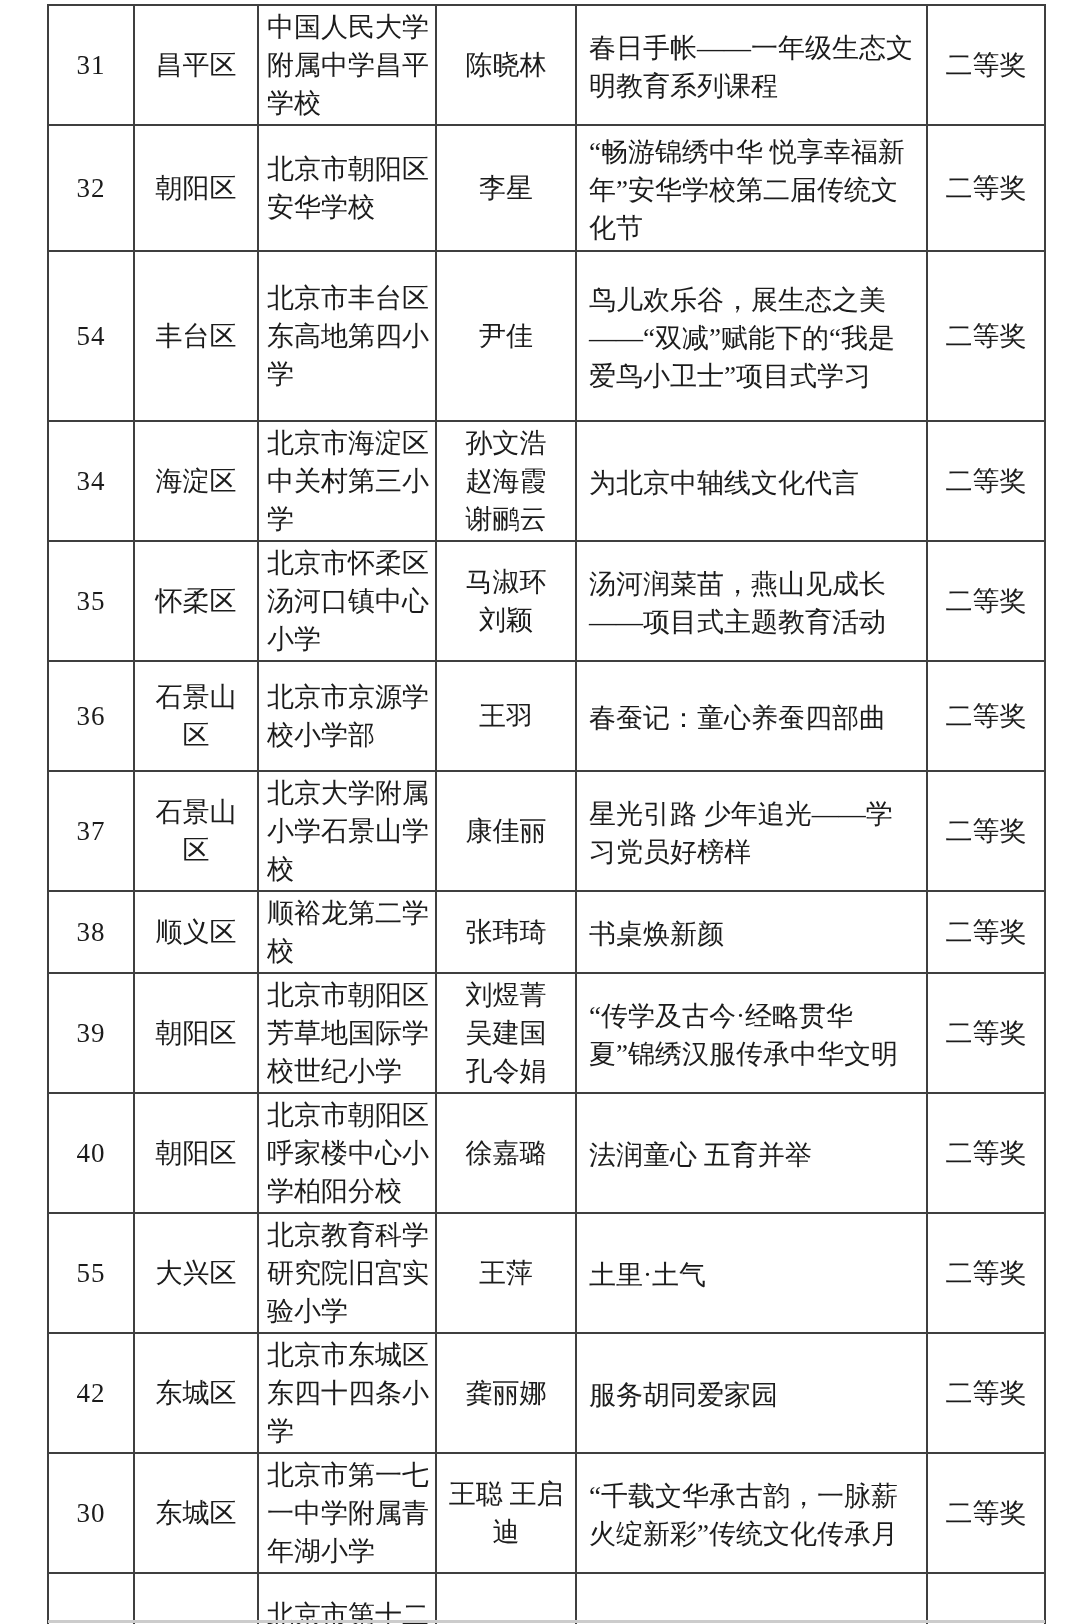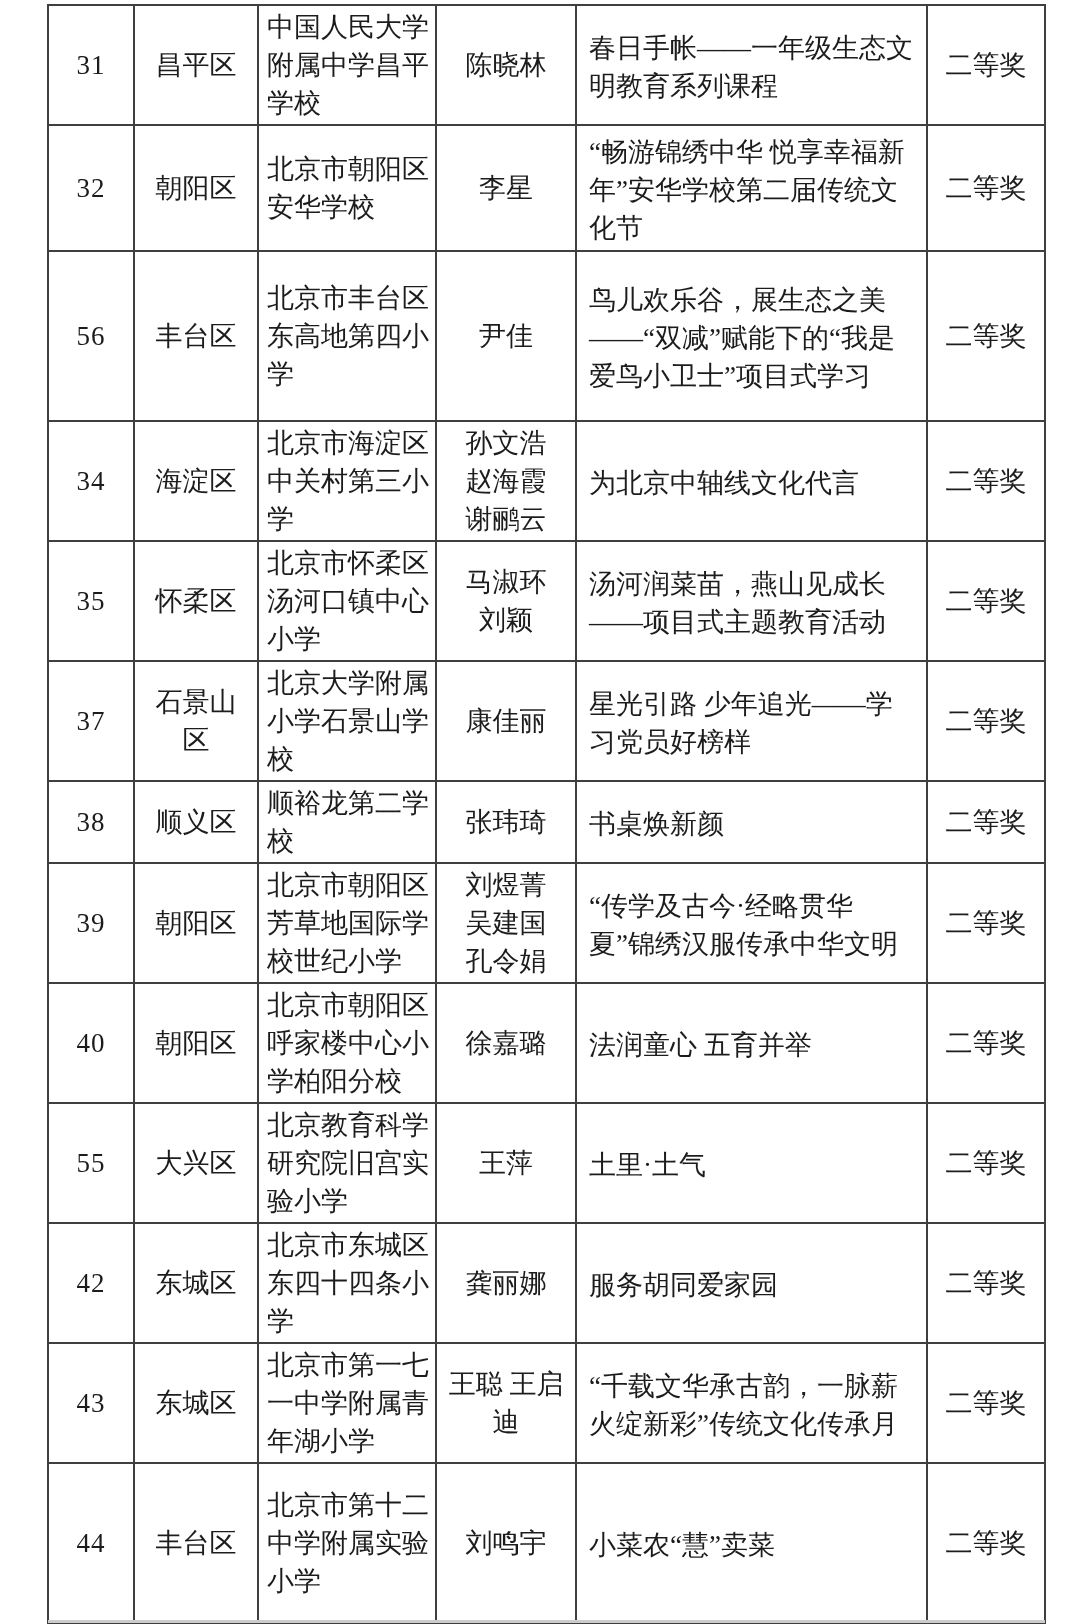--- a/index.html
+++ b/index.html
@@ -94,21 +94,21 @@
   </tr>
         <tr style="height: 126px;">
     <td class="c-no">32</td>
     <td class="c-district">朝阳区</td>
     <td class="c-school">北京市朝阳区安华学校</td>
     <td class="c-names">李星</td>
     <td class="c-title">“畅游锦绣中华 悦享幸福新年”安华学校第二届传统文化节</td>
     <td class="c-award">二等奖</td>
   </tr>
         <tr style="height: 170px;">
-    <td class="c-no">56</td>
+    <td class="c-no">54</td>
     <td class="c-district">丰台区</td>
     <td class="c-school">北京市丰台区东高地第四小学</td>
     <td class="c-names">尹佳</td>
     <td class="c-title">鸟儿欢乐谷，展生态之美——“双减”赋能下的“我是爱鸟小卫士”项目式学习</td>
     <td class="c-award">二等奖</td>
   </tr>
         <tr style="height: 111px;">
     <td class="c-no">34</td>
     <td class="c-district">海淀区</td>
     <td class="c-school">北京市海淀区中关村第三小学</td>
@@ -120,20 +120,28 @@
   </tr>
         <tr style="height: 110px;">
     <td class="c-no">35</td>
     <td class="c-district">怀柔区</td>
     <td class="c-school">北京市怀柔区汤河口镇中心小学</td>
     <td class="c-names">马淑环
 刘颖</td>
     <td class="c-title">汤河润菜苗，燕山见成长——项目式主题教育活动</td>
     <td class="c-award">二等奖</td>
   </tr>
+        <tr style="height: 76px;">
+    <td class="c-no">36</td>
+    <td class="c-district">石景山区</td>
+    <td class="c-school">北京市京源学校小学部</td>
+    <td class="c-names">王羽</td>
+    <td class="c-title">春蚕记：童心养蚕四部曲</td>
+    <td class="c-award">二等奖</td>
+  </tr>
         <tr style="height: 116px;">
     <td class="c-no">37</td>
     <td class="c-district">石景山区</td>
     <td class="c-school">北京大学附属小学石景山学校</td>
     <td class="c-names">康佳丽</td>
     <td class="c-title">星光引路 少年追光——学习党员好榜样</td>
     <td class="c-award">二等奖</td>
   </tr>
         <tr style="height: 72px;">
     <td class="c-no">38</td>
@@ -171,21 +179,21 @@
   </tr>
         <tr style="height: 110px;">
     <td class="c-no">42</td>
     <td class="c-district">东城区</td>
     <td class="c-school">北京市东城区东四十四条小学</td>
     <td class="c-names">龚丽娜</td>
     <td class="c-title">服务胡同爱家园</td>
     <td class="c-award">二等奖</td>
   </tr>
         <tr style="height: 116px;">
-    <td class="c-no">43</td>
+    <td class="c-no">30</td>
     <td class="c-district">东城区</td>
     <td class="c-school">北京市第一七一中学附属青年湖小学</td>
     <td class="c-names">王聪 王启迪</td>
     <td class="c-title">“千载文华承古韵，一脉薪火绽新彩”传统文化传承月</td>
     <td class="c-award">二等奖</td>
   </tr>
         <tr style="height: 160px;">
     <td class="c-no">44</td>
     <td class="c-district">丰台区</td>
     <td class="c-school">北京市第十二中学附属实验小学</td>

